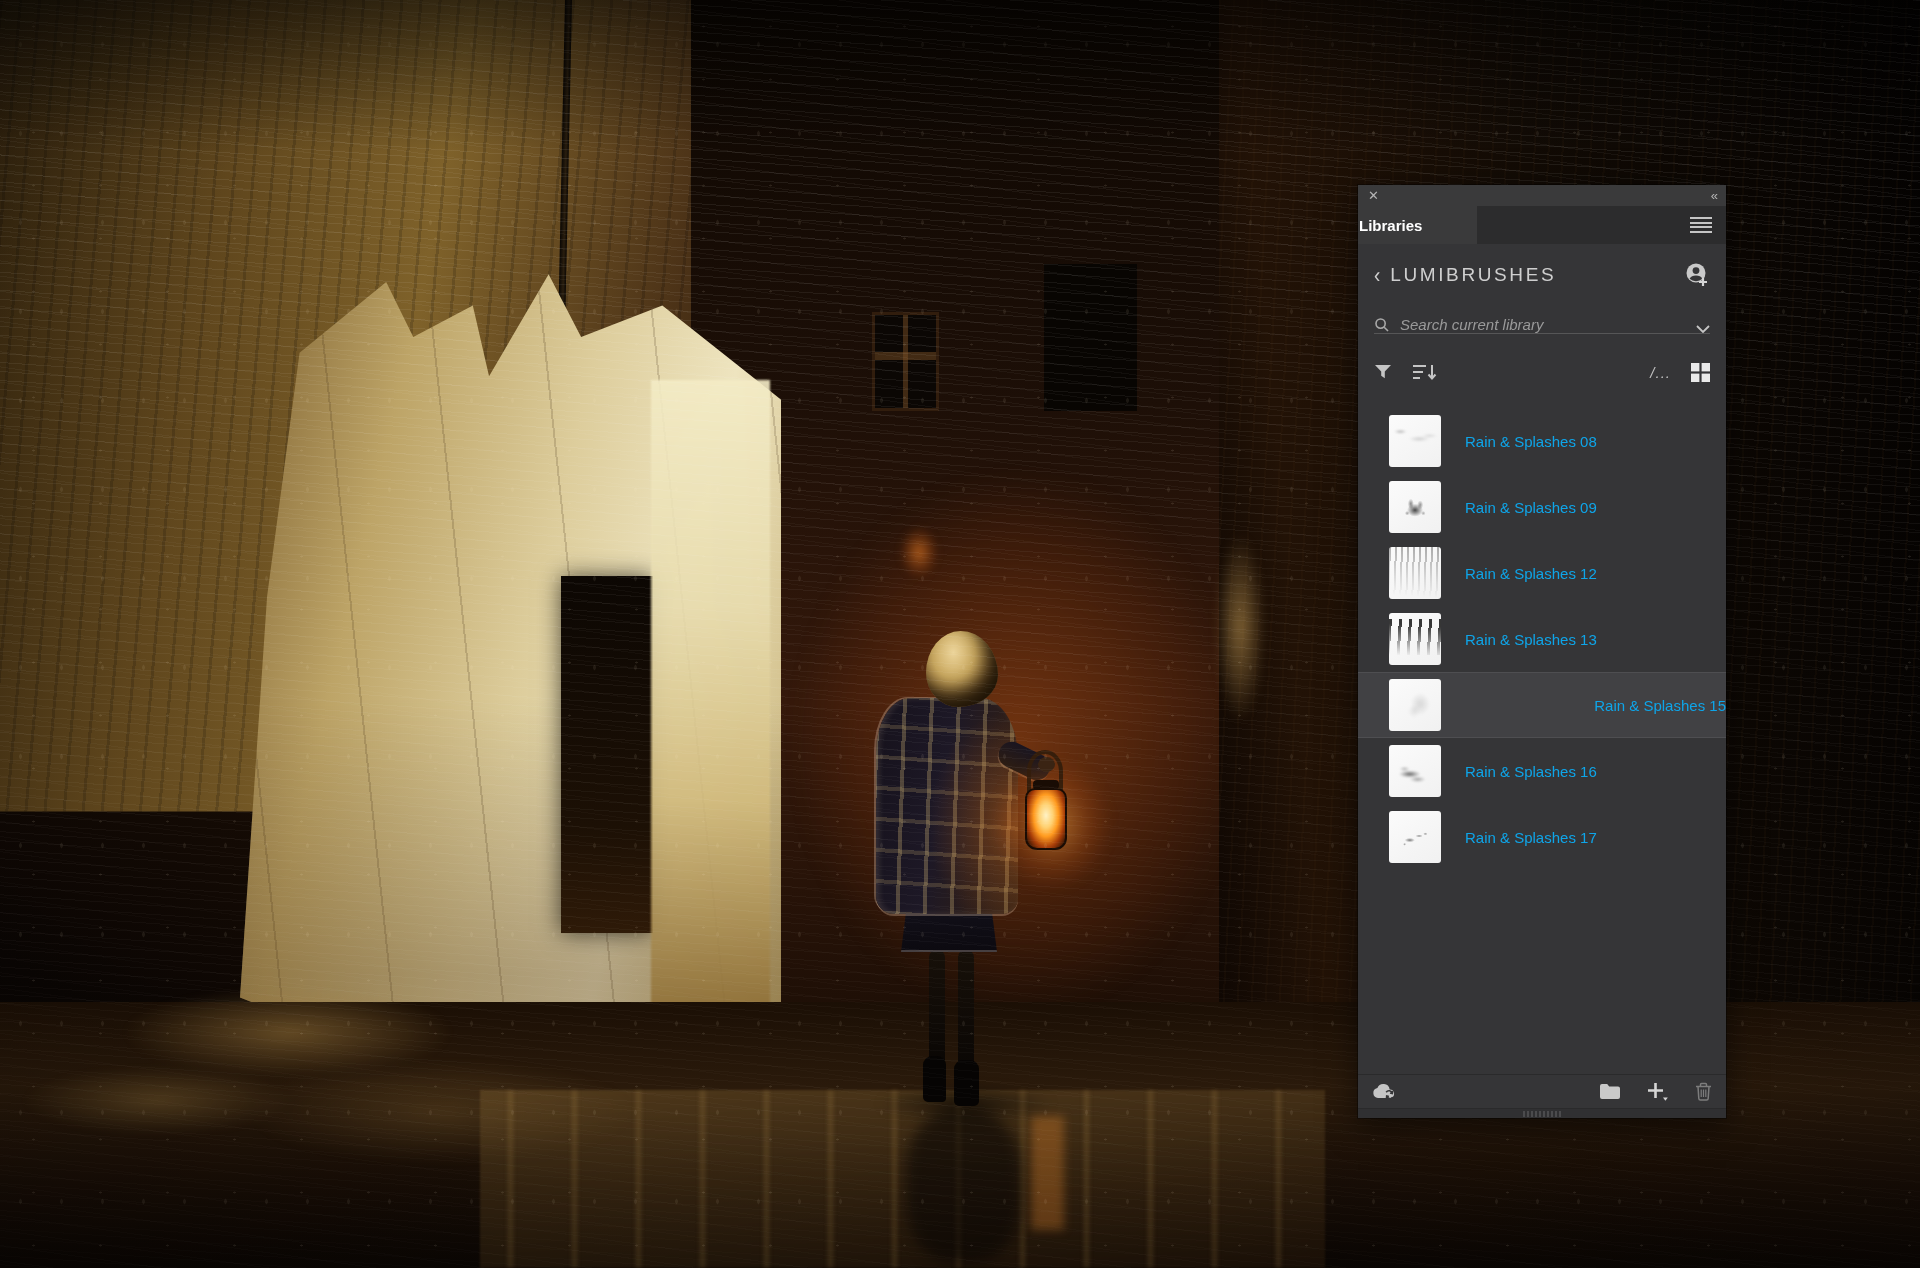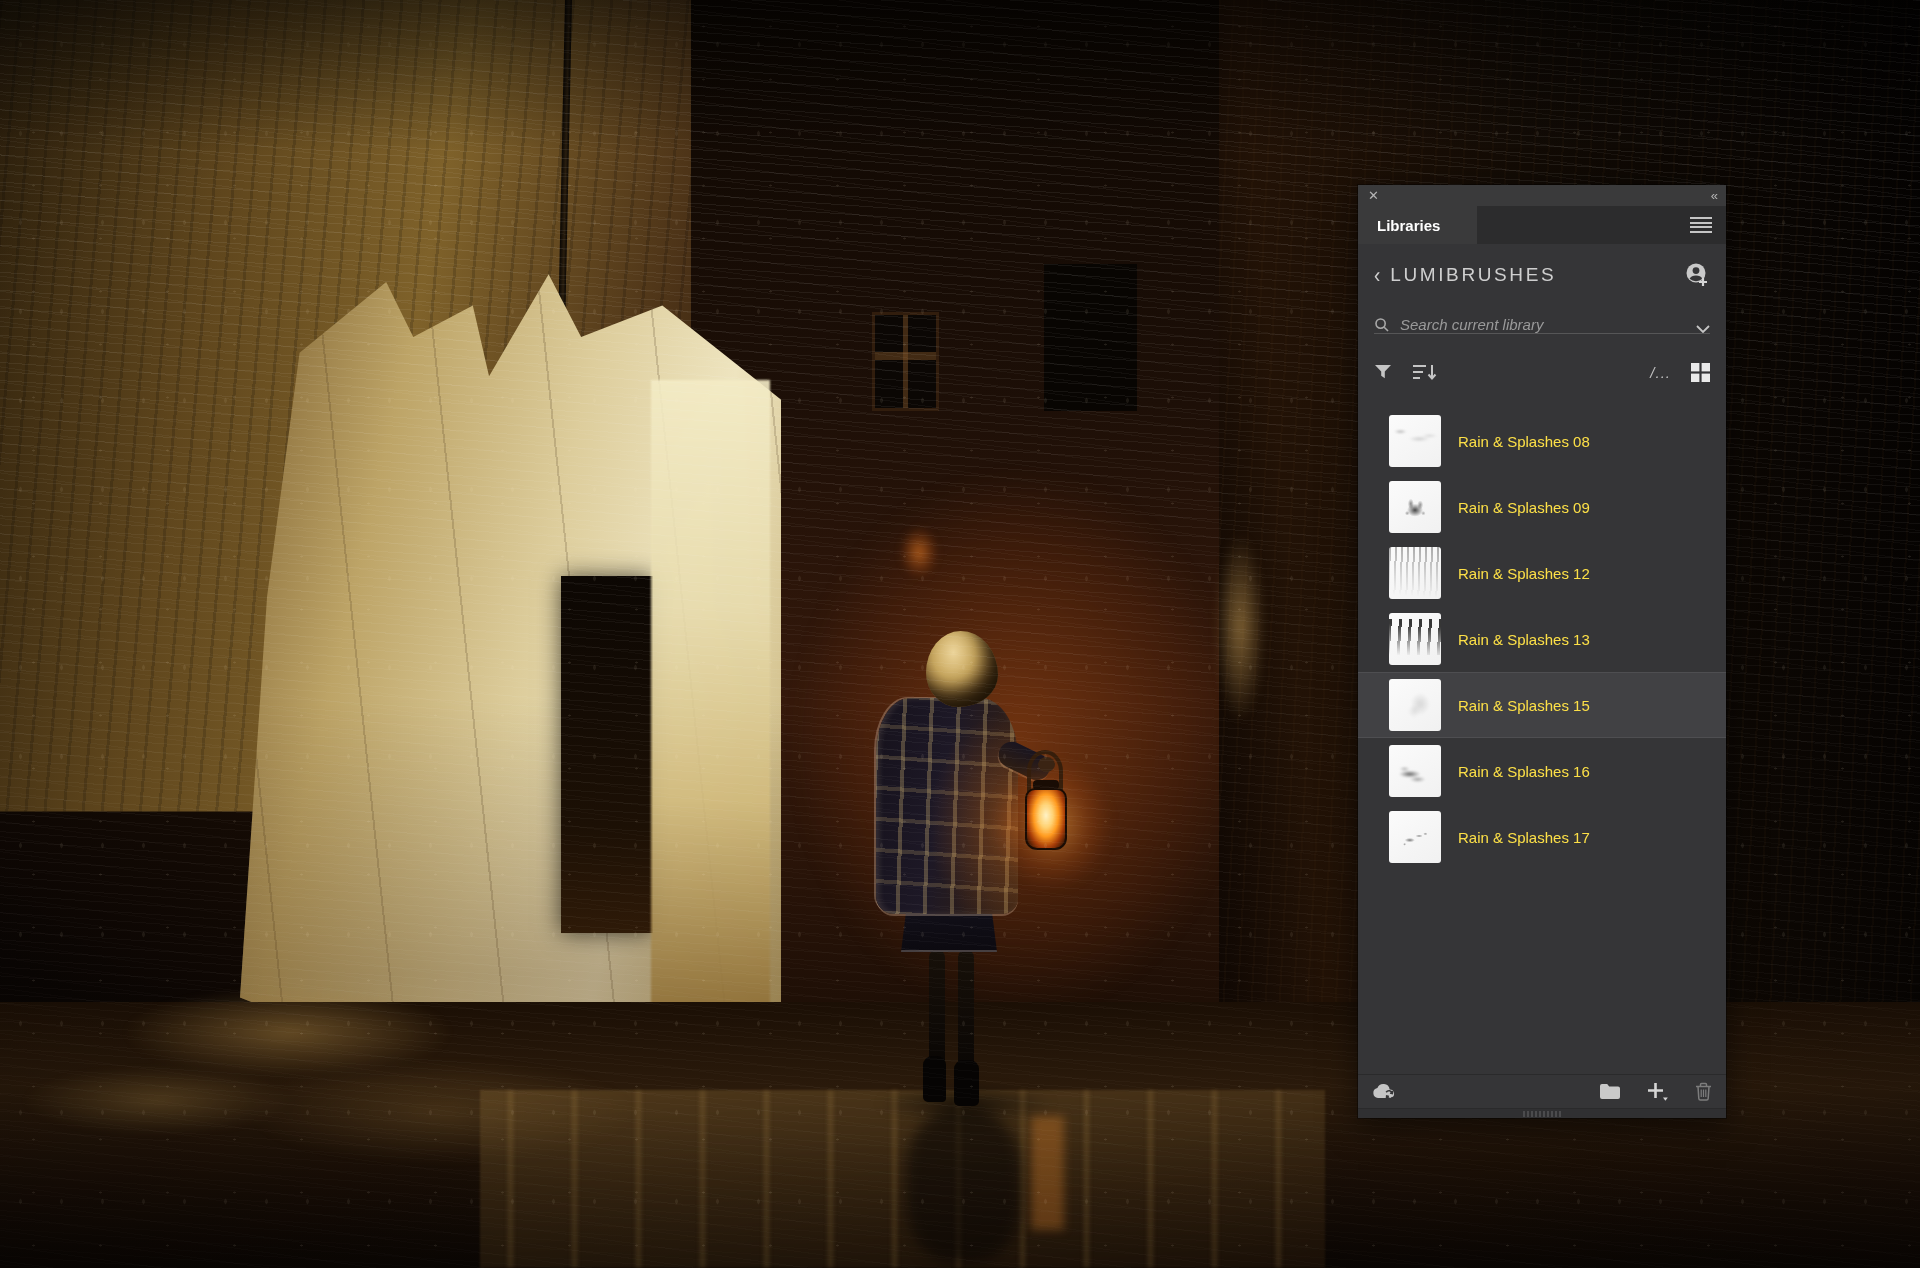--- a/index.html
+++ b/index.html
@@ -149,46 +149,46 @@
   .panel { position:absolute; left:1358px; top:185px; width:368px; height:933px;
     background:#353537; box-shadow: 0 8px 30px rgba(0,0,0,.55), 0 0 0 1px rgba(0,0,0,.35);
     color:#e8e8e8; font-size:15px; }
   .titlebar { height:21px; background:#3a3a3b; display:flex; align-items:center;
     justify-content:space-between; padding:0 10px; }
   .titlebar .glyph { color:#b5b5b5; font-size:13px; line-height:1; cursor:default; }
   .collapse-glyph { letter-spacing:-2px; font-size:15px; }
 
   .tabrow { height:38px; background:#2c2c2d; display:flex; align-items:stretch; position:relative; }
   .tab { width:119px; background:#3a3a3b; color:#fff; font-weight:bold;
-    display:flex; align-items:center; padding-left:19px; }
+    display:flex; align-items:center; padding-left:1px; }
   .panel-menu { position:absolute; right:14px; top:11px; width:22px; height:16px;
     display:flex; flex-direction:column; justify-content:space-between; }
   .panel-menu i { display:block; height:2px; background:#c5c5c5; }
 
   .pane-body { background:#353537; }
   .crumb-row { margin-top:14px; height:34px; display:flex; align-items:center; padding:0 16px; }
   .back-ch { color:#cfcfcf; font-size:19px; line-height:1; margin-right:10px; transform:scaleY(1.15); }
   .crumb-label { color:#cfcfcf; font-size:19px; letter-spacing:2.6px; }
   .invite { margin-left:auto; }
 
   .search-row { height:34px; margin:8px 16px 0 16px; display:flex; align-items:flex-end;
     border-bottom:1px solid #565657; }
   .search-ph { color:#9a9a9a; font-style:italic; margin-left:10px; flex:1; }
   .toolbar { height:40px; margin-top:18px; display:flex; align-items:center; padding:0 16px; gap:20px; }
   .tool-spacer { flex:1; }
   .slashdots { color:#c0c0c0; font-size:15px; font-style:italic; letter-spacing:1px; }
 
   .lib-list { list-style:none; margin-top:16px; }
   .row { height:66px; display:flex; align-items:center; padding-left:31px; }
   .row.selected { background:#414144; border-top:1px solid rgba(255,255,255,.07);
-    border-bottom:1px solid rgba(255,255,255,.07); }
+    border-bottom:1px solid rgba(255,255,255,.07);justify-content:space-between; }
   .thumb { width:52px; height:52px; border-radius:3px; background:linear-gradient(145deg,#fbfbfb,#f1f1f1);
     position:relative; overflow:hidden; flex:none; }
   .pat { position:absolute; inset:0; }
-  .row-label { margin-left:17px; color:#fde047; }
+  .row-label { margin-left:24px; color:#0ea5e9; }
 
   .pat-dabs-horizontal { background:
     radial-gradient(9px 3px at 22% 32%, rgba(0,0,0,.28), transparent 70%),
     radial-gradient(15px 4px at 58% 46%, rgba(0,0,0,.16), transparent 70%),
     radial-gradient(11px 3px at 78% 40%, rgba(0,0,0,.12), transparent 70%); filter:blur(1px); }
   .pat-splatter { background:
     radial-gradient(11px 9px at 50% 56%, rgba(0,0,0,.7), transparent 72%),
     radial-gradient(4px 7px at 42% 44%, rgba(0,0,0,.45), transparent 75%),
     radial-gradient(4px 6px at 60% 46%, rgba(0,0,0,.4), transparent 75%),
     radial-gradient(3px 3px at 35% 62%, rgba(0,0,0,.35), transparent 75%),

